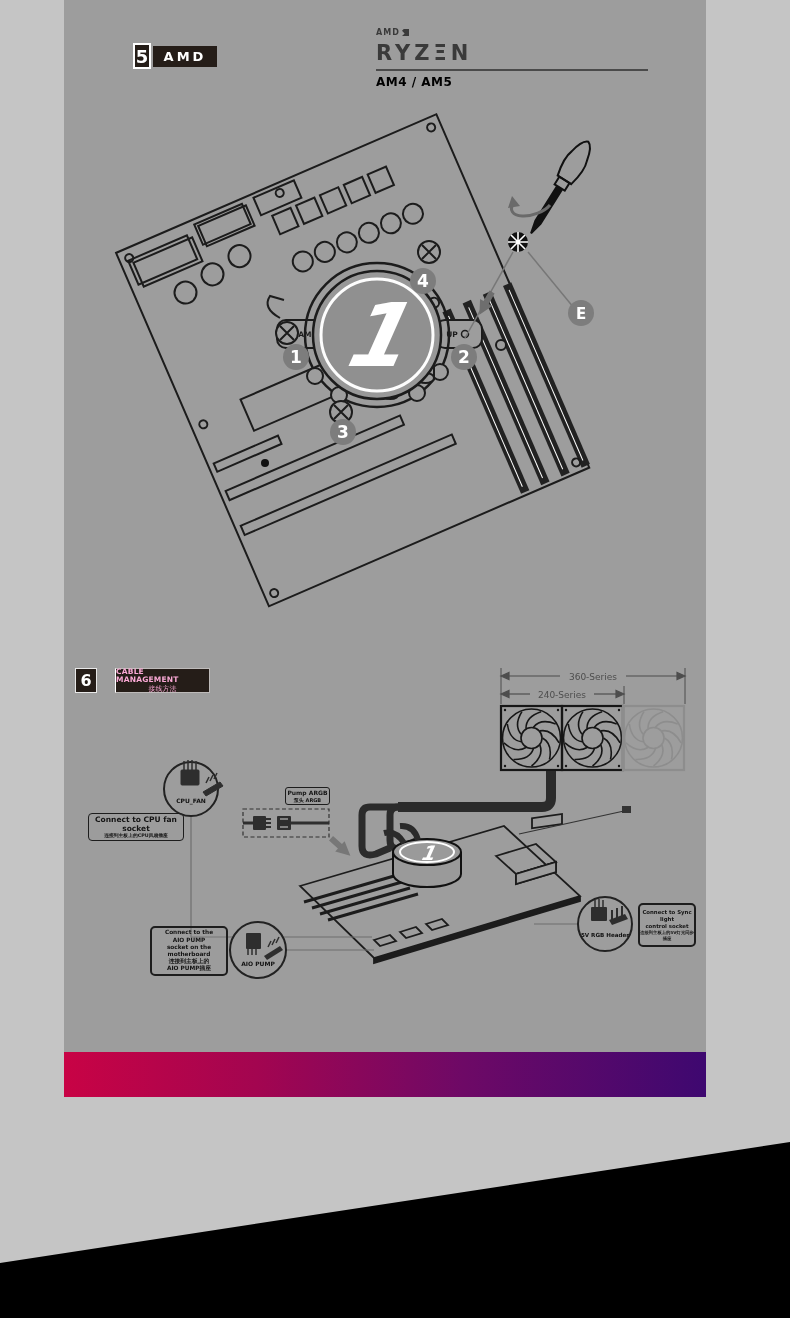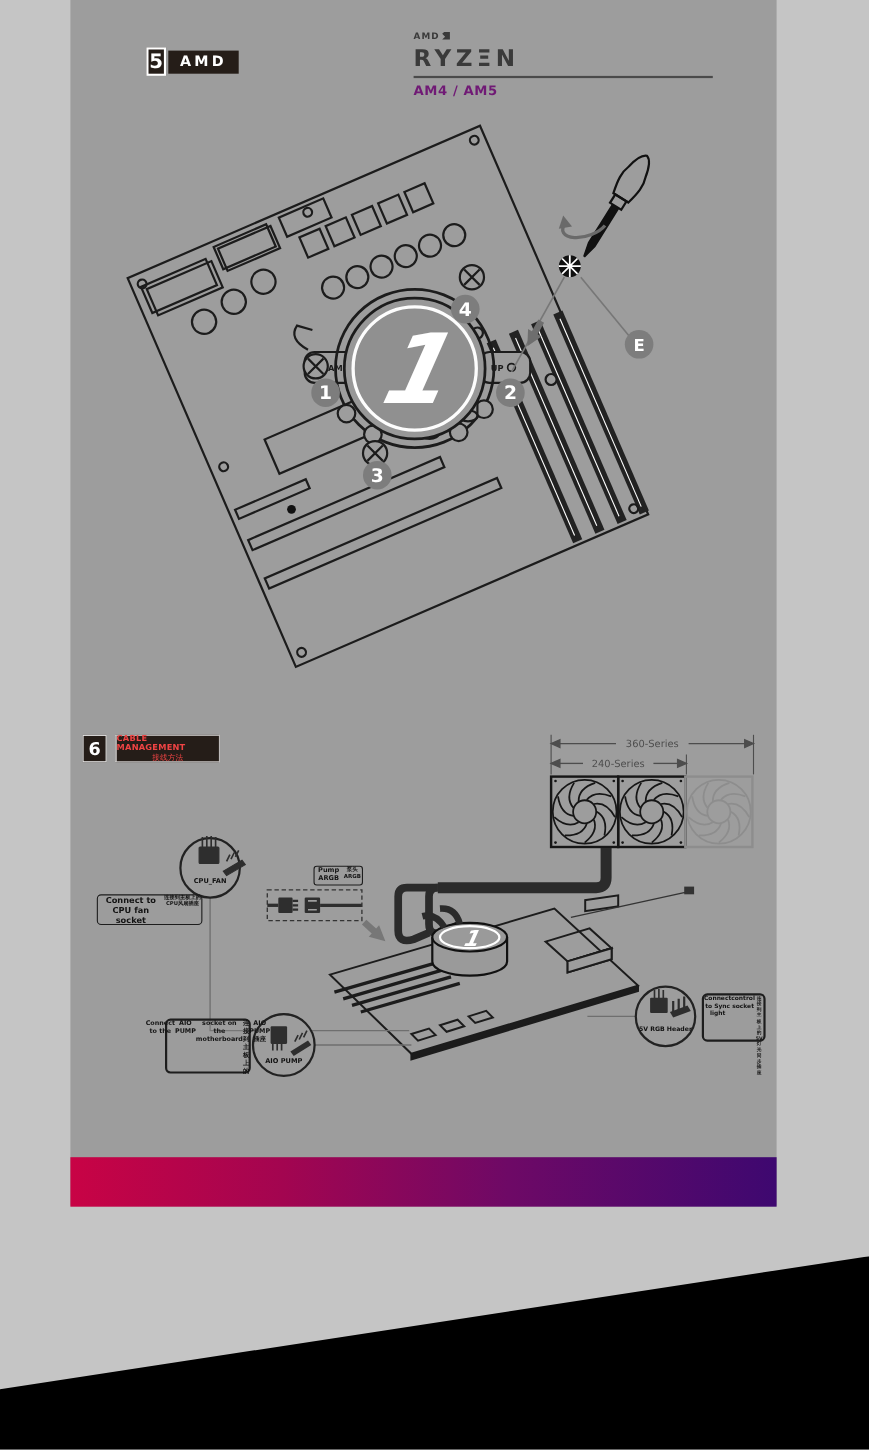--- a/index.html
+++ b/index.html
@@ -21,38 +21,38 @@
     font-weight:bold;
   }
   .step5-num{width:18px;height:26px;font-size:18px;}
   .step5-label{
     margin-left:2px;margin-top:3px;width:64px;height:21px;background:#251d18;color:#fff;
     display:flex;align-items:center;justify-content:center;
     font-size:13px;font-weight:bold;letter-spacing:3px;
   }
   .step6-num{width:22px;height:25px;font-size:16px;border:1px solid #e8e8e8;}
   .step6-label{
-    margin-left:8px;width:95px;height:25px;background:#251d18;color:#ef4444;
+    margin-left:18px;width:95px;height:25px;background:#251d18;color:#f9a8d4;
     border:1px solid rgba(255,255,255,.7);border-left:1px solid #fff;
     display:flex;flex-direction:column;align-items:center;justify-content:center;
     line-height:1.15;box-sizing:border-box;
   }
   .step6-label .en{font-size:7.5px;font-weight:bold;letter-spacing:.2px;}
   .step6-label .zh{font-size:7px;text-align:center;}
   
   .ryzen-block{left:312px;top:28px;width:272px;color:#3a3a3a;}
   .amd-small{font-size:8px;font-weight:bold;letter-spacing:1px;display:flex;align-items:center;gap:2px;}
   .ryzen-word{font-size:21px;font-weight:bold;letter-spacing:4px;margin-top:4px;}
   .ryzen-rule{width:272px;height:2px;background:#4a4a4a;margin-top:4px;}
-  .socket-label{font-size:12px;font-weight:bold;letter-spacing:.5px;margin-top:4px;color:#701a75;}
+  .socket-label{font-size:12px;font-weight:bold;letter-spacing:.5px;margin-top:4px;color:#000000;}
   
   .lblbox{
     border:1.5px solid #1d1d1d;border-radius:4px;color:#141414;
-    text-align:center;box-sizing:border-box;display:flex;flex-direction:row;
-    justify-content:center;line-height:1.2;background:rgba(157,157,157,.2);
+    text-align:center;box-sizing:border-box;display:flex;flex-direction:column;
+    align-items:center;justify-content:center;line-height:1.2;background:rgba(157,157,157,.2);
   }
   .lblbox .l1{font-weight:bold;}
   .cpu-fan-box{left:24px;top:813px;width:96px;height:28px;}
   .cpu-fan-box .l1{font-size:7.5px;}
   .cpu-fan-box .l2{font-size:4.8px;font-weight:bold;}
   .pump-argb-box{left:221px;top:787px;width:45px;height:18px;border-radius:3px;}
   .pump-argb-box .l1{font-size:6px;}
   .pump-argb-box .l2{font-size:5px;font-weight:bold;}
   .aio-box{left:86px;top:926px;width:78px;height:50px;border-radius:5px;border-width:2px;}
   .aio-box div{font-size:5.8px;font-weight:bold;line-height:1.25;}

